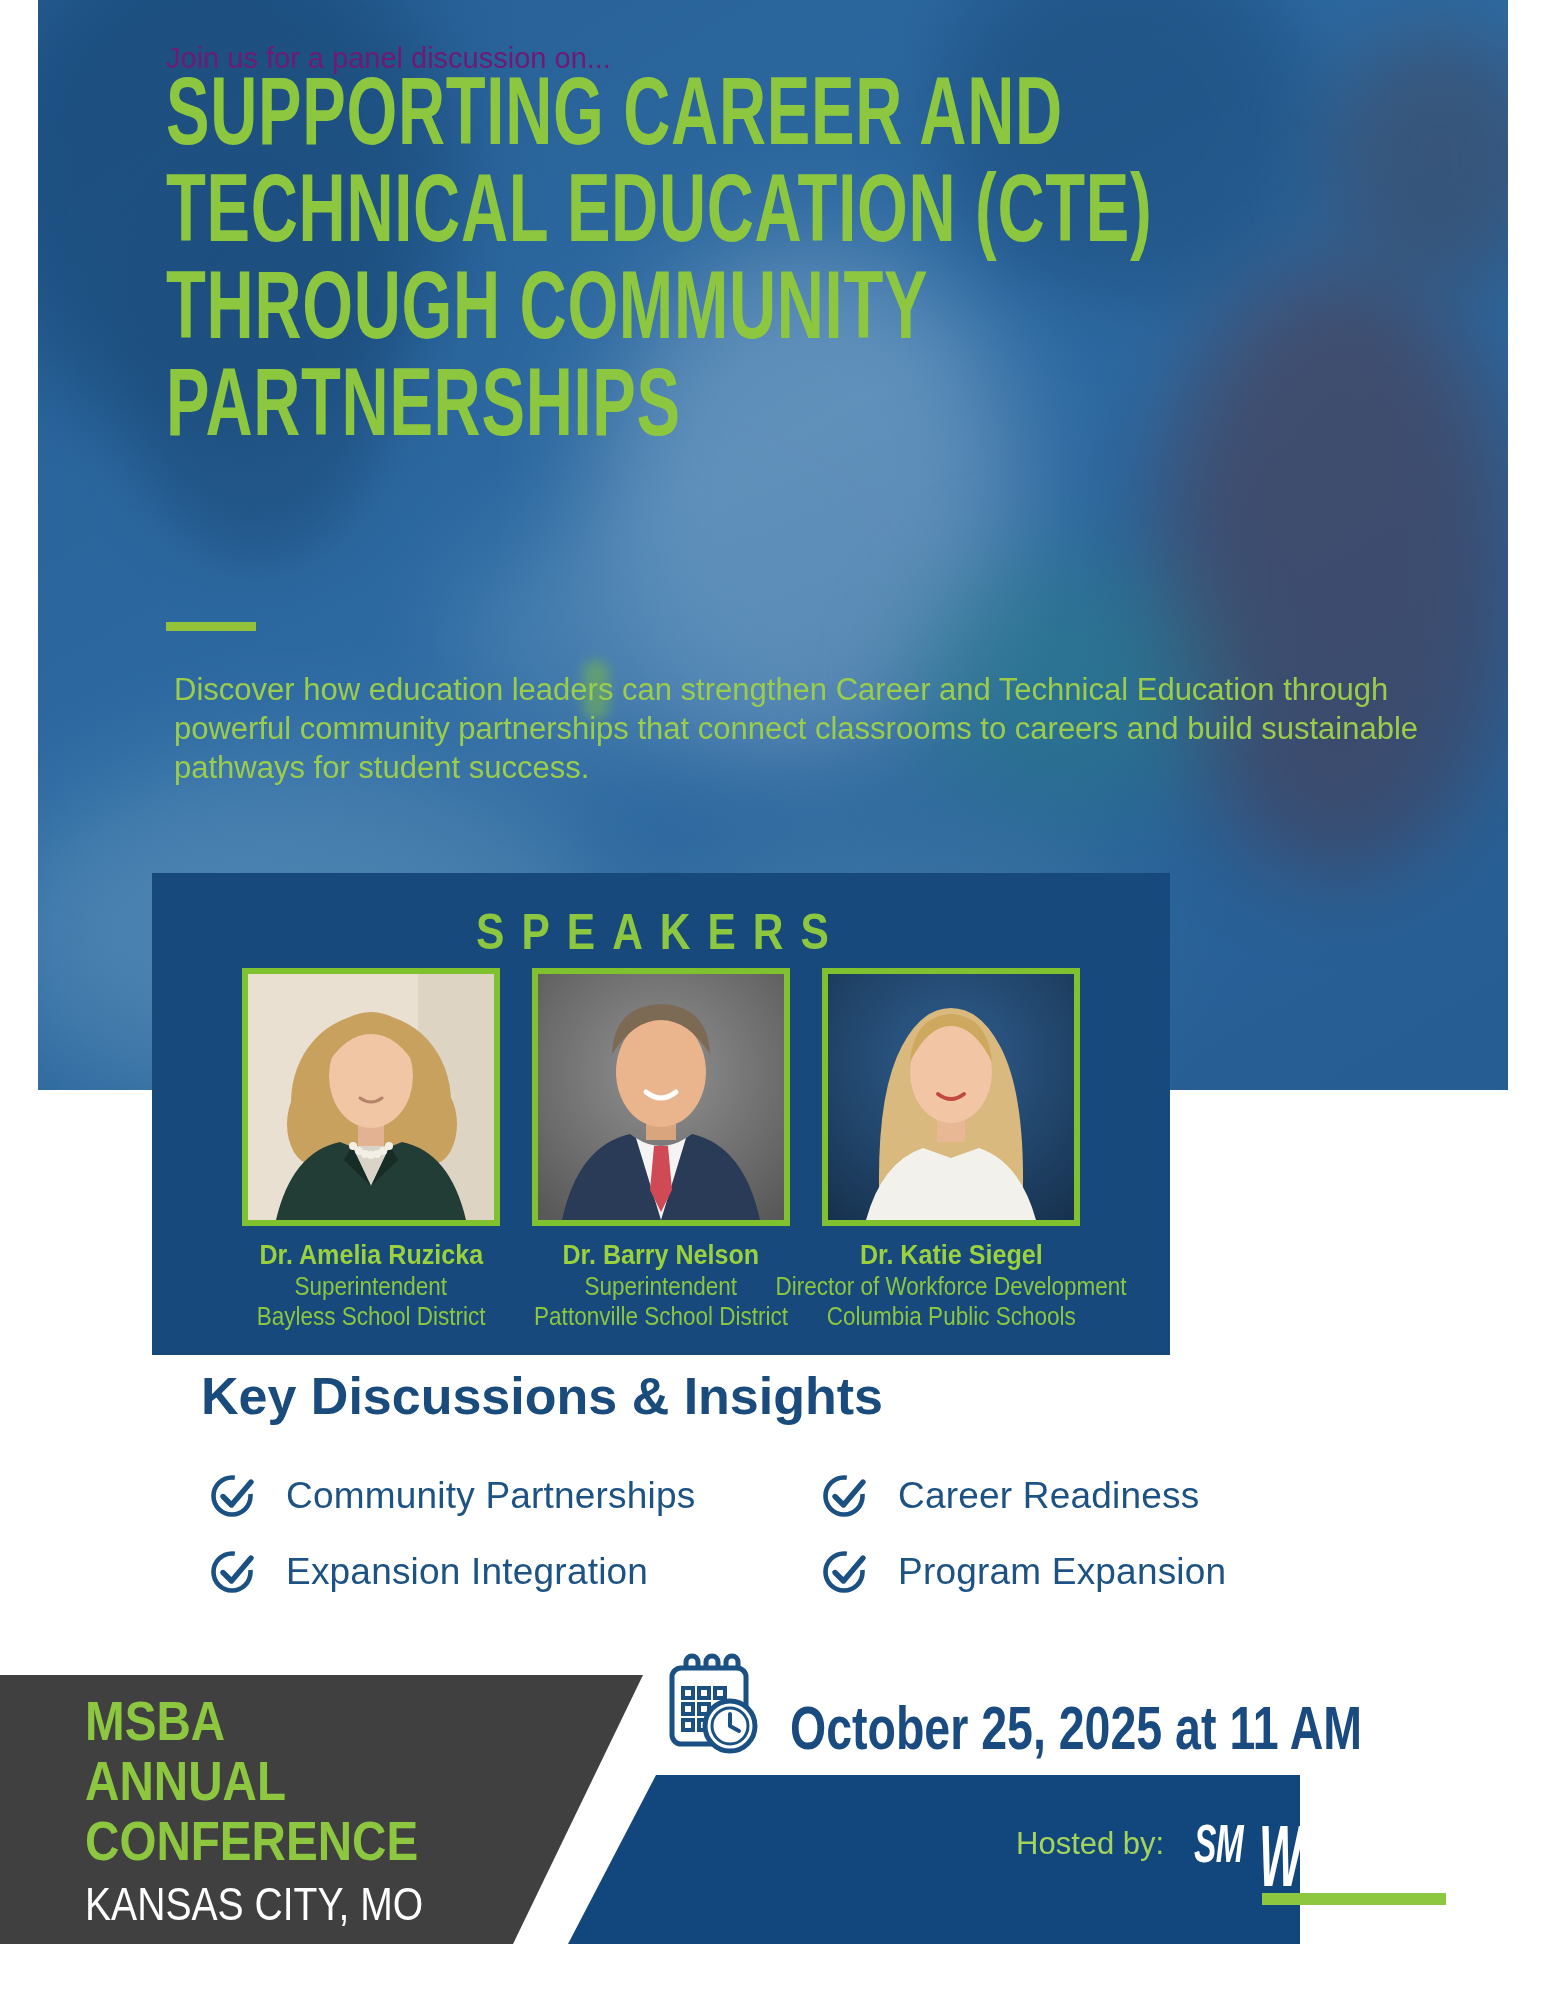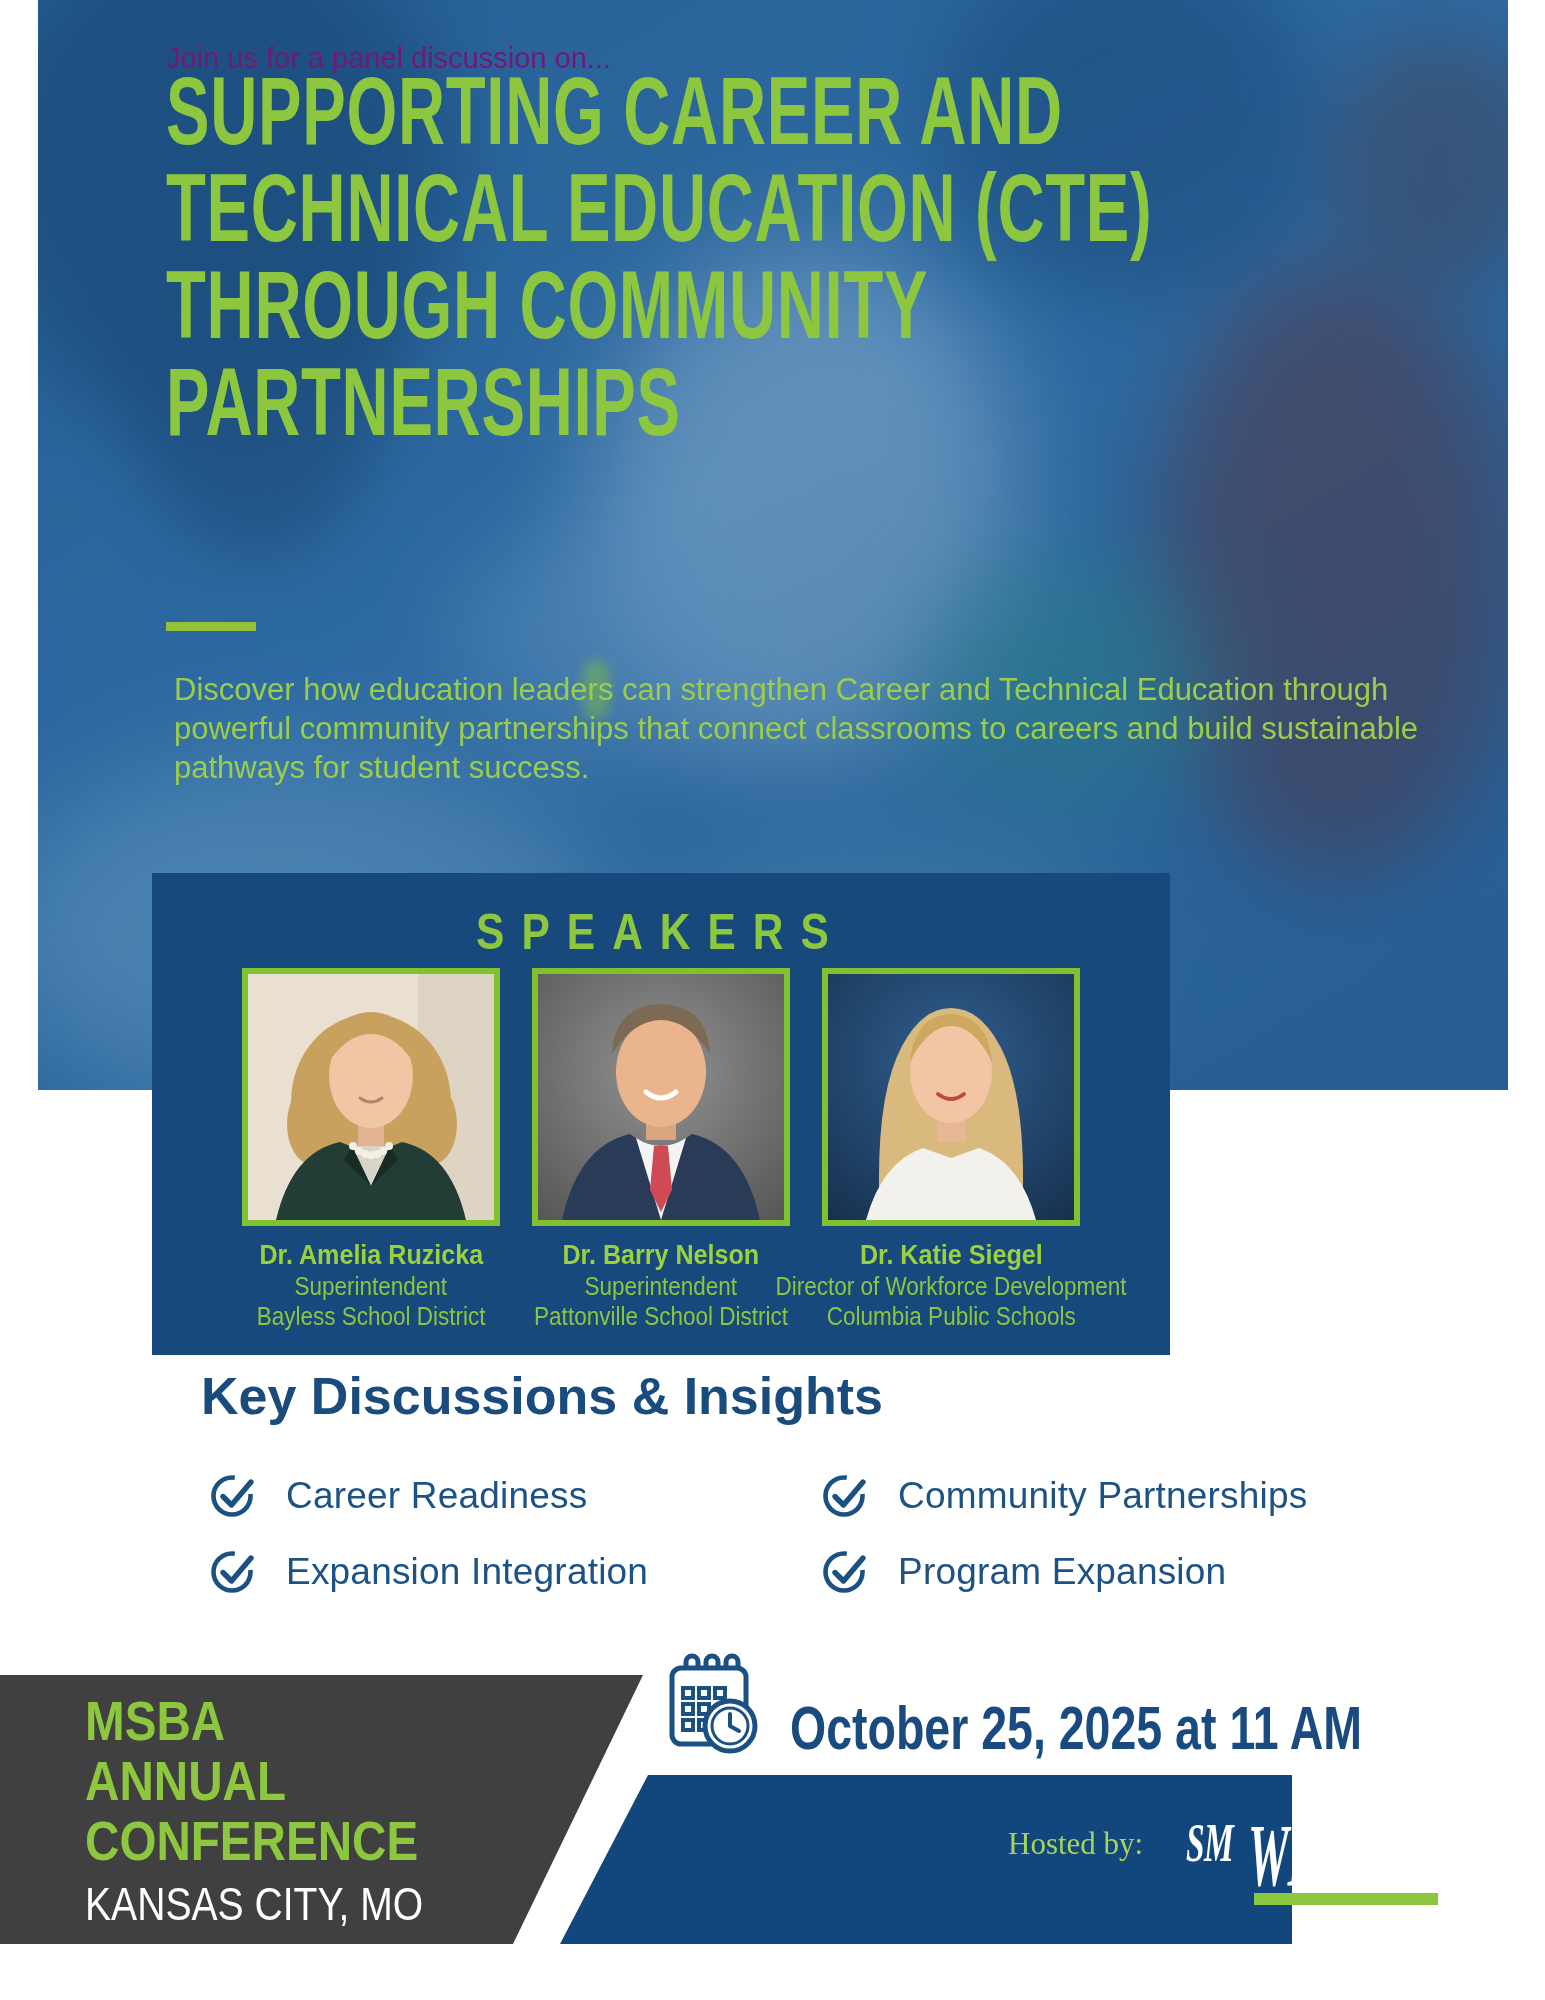--- a/index.html
+++ b/index.html
@@ -52,22 +52,22 @@
   .footer-left{position:absolute;left:0;top:1675px;width:660px;height:269px;background:#404040;
     clip-path:polygon(0 0,643px 0,513px 269px,0 269px);}
   .msba-line{margin:0 0 0 85px;height:60px;line-height:60px;font-size:56px;font-weight:bold;color:#8dc73f;
     white-space:nowrap;transform:scaleX(.85);transform-origin:left center;}
   .msba-block{padding-top:16px;}
   .location{margin:6px 0 0 85px;font-size:46px;color:#ffffff;white-space:nowrap;
     transform:scaleX(.85);transform-origin:left center;}
   .cal-icon{position:absolute;left:664px;top:1648px;width:96px;height:112px;line-height:0;}
   .date-text{position:absolute;left:790px;top:1692px;font-size:62px;font-weight:bold;color:#1a4b80;
     white-space:nowrap;transform:scaleX(.75);transform-origin:left top;}
-  .hosted-bar{position:absolute;left:8px;top:1775px;width:1284px;height:169px;background:#12477d;
-    clip-path:polygon(640px 0,1484px 0,1542px 169px,552px 169px);font-family:Liberation Serif, serif;}
+  .hosted-bar{position:absolute;left:16px;top:1775px;width:1284px;height:169px;background:#12477d;
+    clip-path:polygon(640px 0,1484px 0,1542px 169px,552px 169px);}
   .hosted-label{position:absolute;left:1000px;top:51px;font-size:31px;color:#a5d45c;white-space:nowrap;}
   .logo{position:absolute;left:1178px;top:41px;display:flex;align-items:flex-start;}
   .logo-sm{font-size:54px;line-height:1;font-weight:bold;font-style:italic;color:#ffffff;
     transform:scaleX(.62);transform-origin:left top;letter-spacing:-1px;}
   .logo-wilson{font-size:88px;line-height:1;font-weight:bold;font-style:italic;color:#ffffff;
     transform:scaleX(.52);transform-origin:left top;letter-spacing:-2px;margin-left:-14px;margin-top:-4px;}
   .logo-underline{position:absolute;left:1246px;top:118px;width:184px;height:12px;background:#8dc73f;}
 </style>
 </head>
 <body>
@@ -188,31 +188,31 @@
   <h3 class="key-title">Key Discussions &amp; Insights</h3>
   <div class="check-grid">
 
     <div class="check-item">
       <span>
         <svg width="48" height="48" viewBox="0 0 48 48">
             <circle cx="24" cy="26" r="18.5" fill="none" stroke="#1B5083" stroke-width="4.6" stroke-dasharray="89.5 24"></circle>
             <path d="M15 26.5l8.5 8.5L43 12" fill="none" stroke="#1B5083" stroke-width="5.4" stroke-linecap="round" stroke-linejoin="round"></path>
           </svg>
       </span>
+      <span class="check-label">Community Partnerships</span>
+    </div>
+
+    <div class="check-item">
+      <span>
+        <svg width="48" height="48" viewBox="0 0 48 48">
+            <circle cx="24" cy="26" r="18.5" fill="none" stroke="#1B5083" stroke-width="4.6" stroke-dasharray="89.5 24"></circle>
+            <path d="M15 26.5l8.5 8.5L43 12" fill="none" stroke="#1B5083" stroke-width="5.4" stroke-linecap="round" stroke-linejoin="round"></path>
+          </svg>
+      </span>
       <span class="check-label">Career Readiness</span>
-    </div>
-
-    <div class="check-item">
-      <span>
-        <svg width="48" height="48" viewBox="0 0 48 48">
-            <circle cx="24" cy="26" r="18.5" fill="none" stroke="#1B5083" stroke-width="4.6" stroke-dasharray="89.5 24"></circle>
-            <path d="M15 26.5l8.5 8.5L43 12" fill="none" stroke="#1B5083" stroke-width="5.4" stroke-linecap="round" stroke-linejoin="round"></path>
-          </svg>
-      </span>
-      <span class="check-label">Community Partnerships</span>
     </div>
 
     <div class="check-item">
       <span>
         <svg width="48" height="48" viewBox="0 0 48 48">
             <circle cx="24" cy="26" r="18.5" fill="none" stroke="#1B5083" stroke-width="4.6" stroke-dasharray="89.5 24"></circle>
             <path d="M15 26.5l8.5 8.5L43 12" fill="none" stroke="#1B5083" stroke-width="5.4" stroke-linecap="round" stroke-linejoin="round"></path>
           </svg>
       </span>
       <span class="check-label">Expansion Integration</span>

